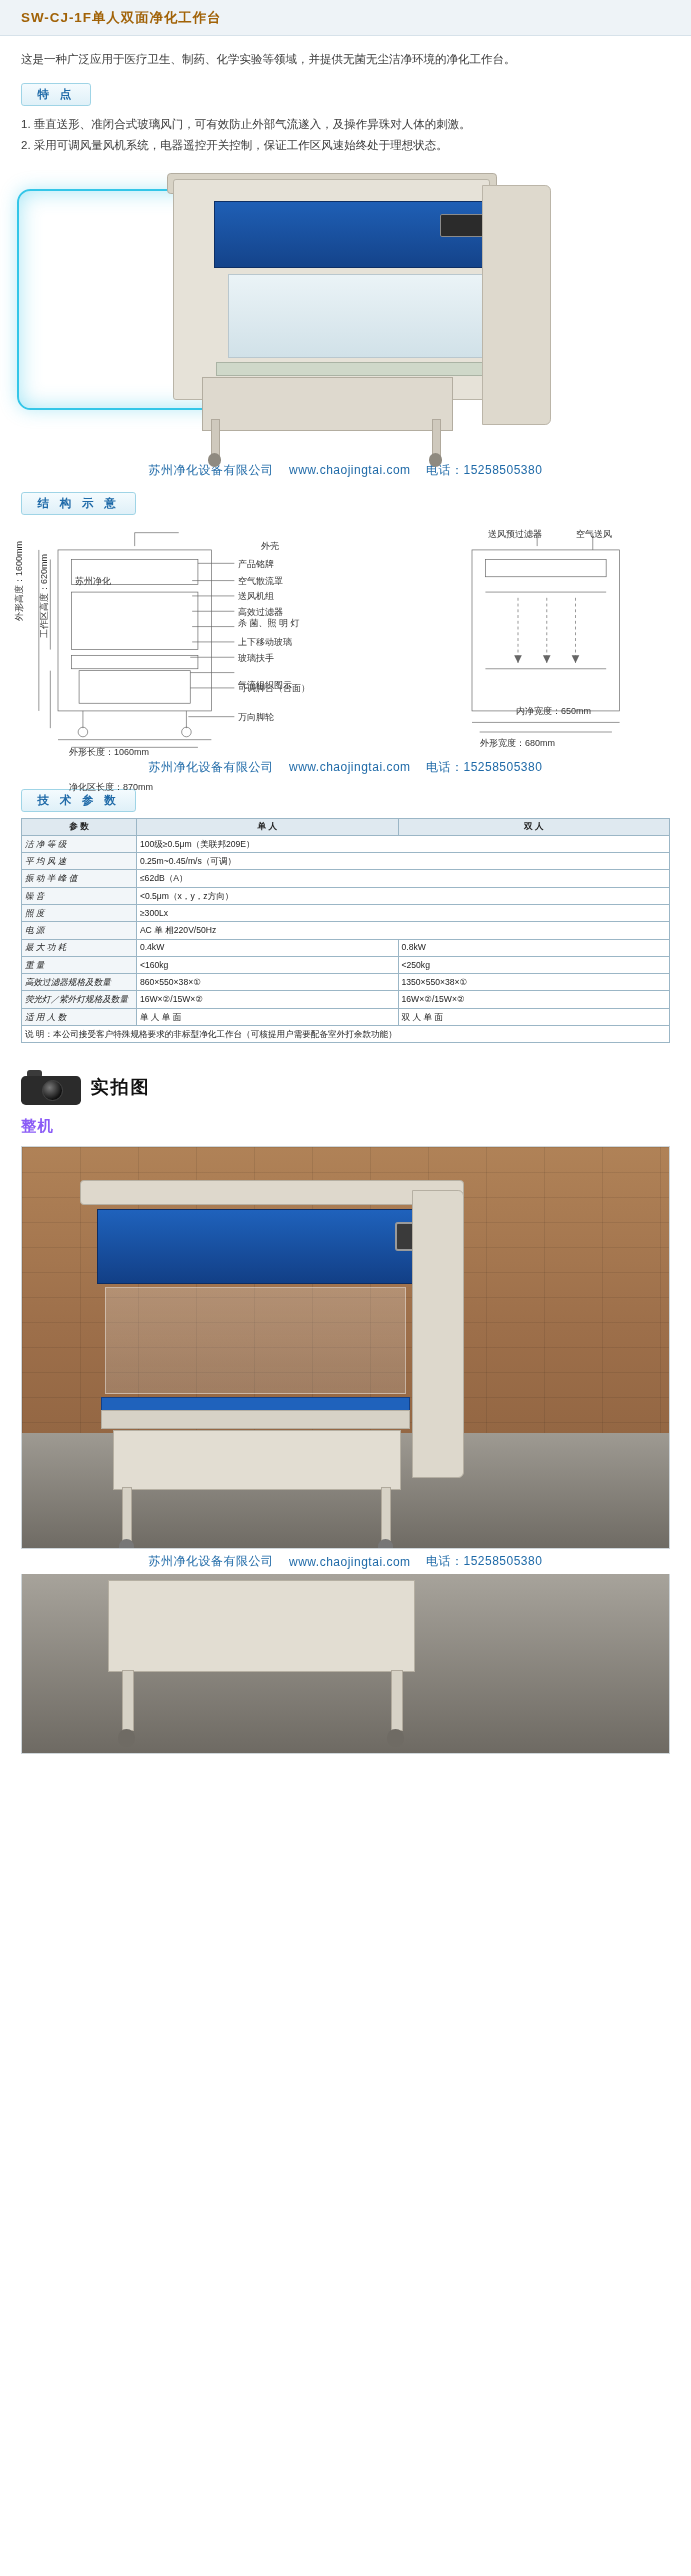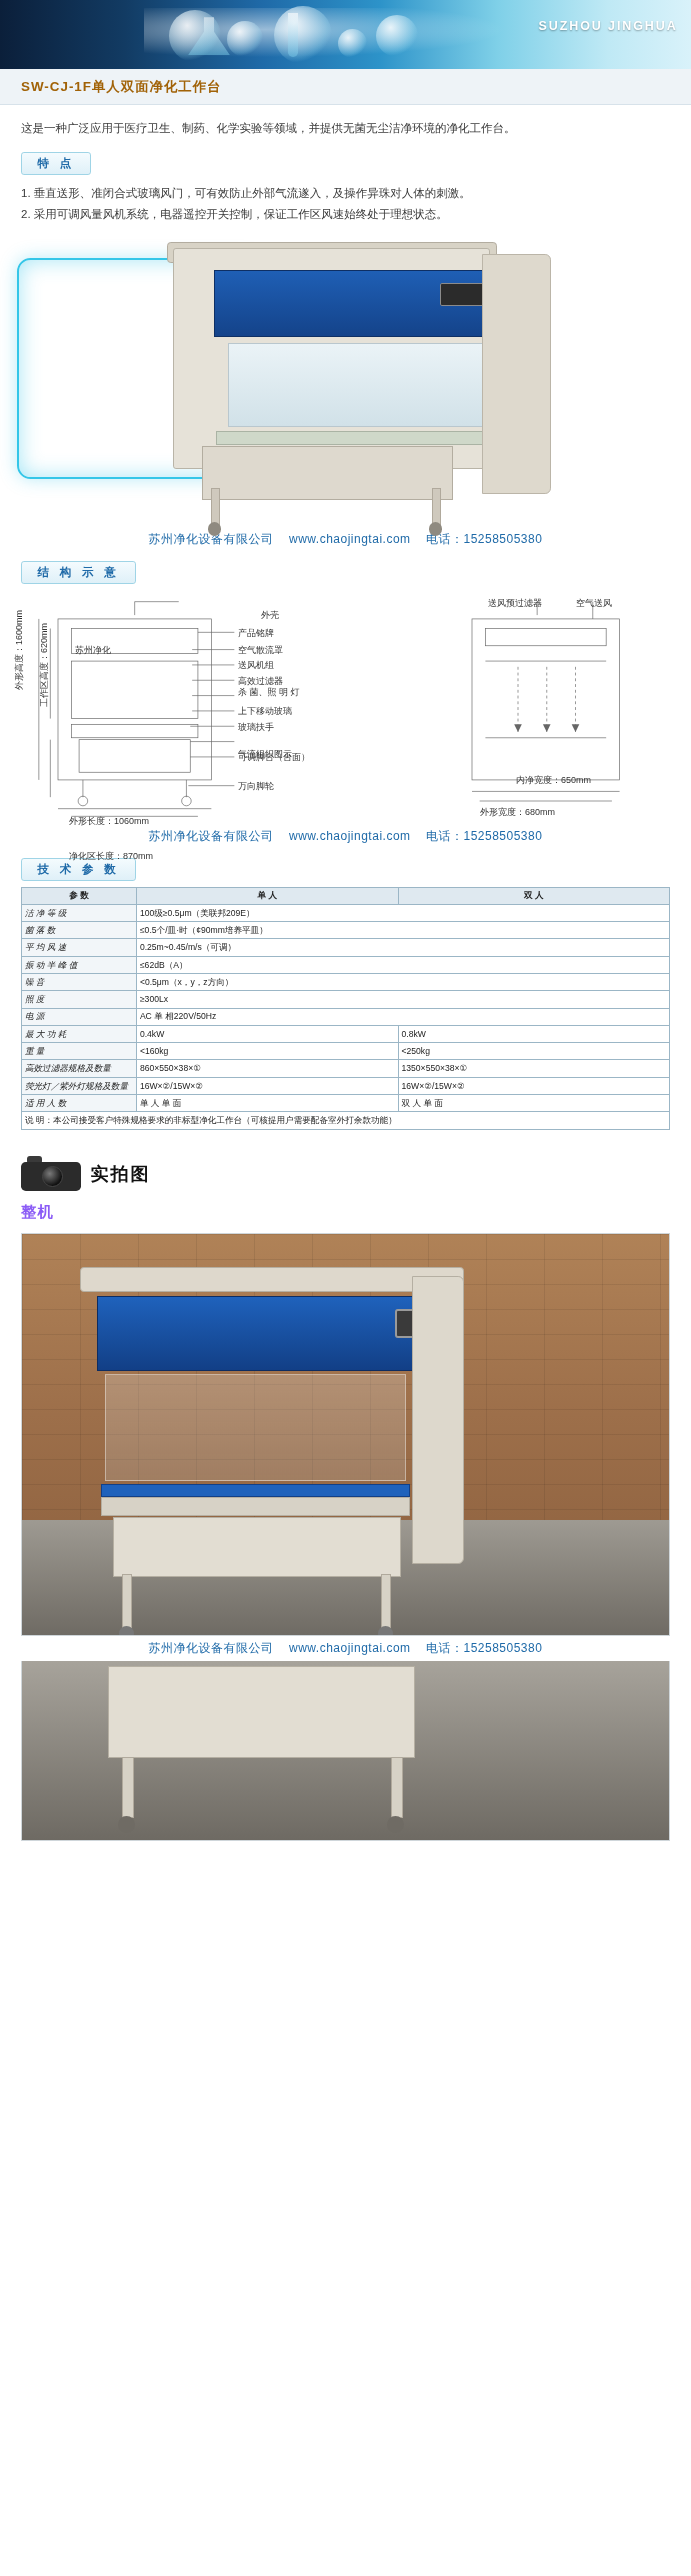--- a/index.html
+++ b/index.html
@@ -158,31 +158,20 @@
   .p3cast.a{left:96px;top:155px;} .p3cast.b{left:365px;top:155px;}
 
   .footer-wm { height:29px; }
 </style>
 </head>
 <body>
 
 <div class="page">
 
   
-  <div class="banner">
-    <div class="glass"></div>
-    <div class="bubble b1"></div>
-    <div class="bubble b2"></div>
-    <div class="bubble b3"></div>
-    <div class="bubble b4"></div>
-    <div class="bubble b5"></div>
-    <div class="flask"></div>
-    <div class="tube"></div>
-    <div class="brand">SUZHOU JINGHUA</div>
-  </div>
 
   
   <div class="titlebar">
     <span class="t">SW-CJ-1F单人双面净化工作台</span>
   </div>
 
   
   <div class="intro">这是一种广泛应用于医疗卫生、制药、化学实验等领域，并提供无菌无尘洁净环境的净化工作台。</div>
 
   
@@ -317,24 +306,20 @@
           <th>单  人</th>
           <th>双  人</th>
         </tr>
       </thead>
       <tbody>
         <tr>
           <td class="param">洁 净 等 级</td>
           <td colspan="2">100级≥0.5μm（美联邦209E）</td>
         </tr>
         <tr>
-          <td class="param">菌 落 数</td>
-          <td colspan="2">≤0.5个/皿·时（¢90mm培养平皿）</td>
-        </tr>
-        <tr>
           <td class="param">平 均 风 速</td>
           <td colspan="2">0.25m~0.45/m/s（可调）</td>
         </tr>
         <tr>
           <td class="param">振 动 半 峰 值</td>
           <td colspan="2">≤62dB（A）</td>
         </tr>
         <tr>
           <td class="param">噪 音</td>
           <td colspan="2">&lt;0.5μm（x，y，z方向）</td>

